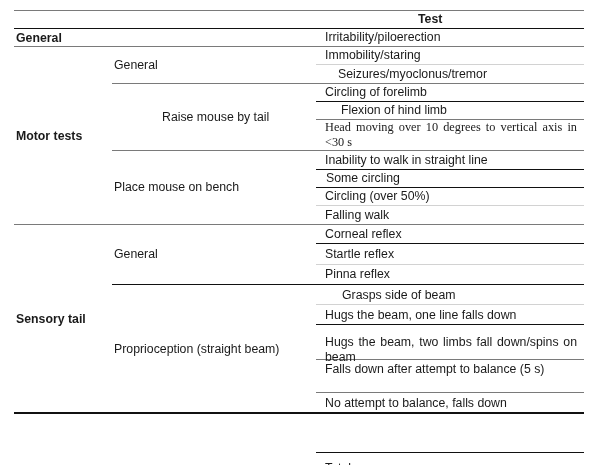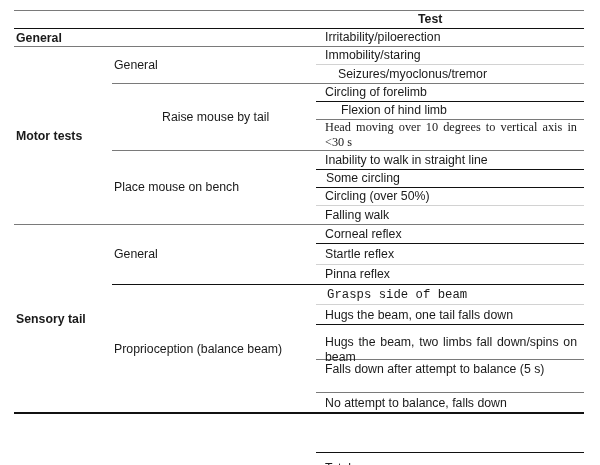--- a/index.html
+++ b/index.html
@@ -66,20 +66,20 @@
 <div class="t" style="left:325px;top:189px;">Circling (over 50%)</div>
 <div class="t" style="left:325px;top:208px;">Falling walk</div>
 
 <div class="t b" style="left:16px;top:312px;">Sensory tail</div>
 
 <div class="t" style="left:114px;top:247px;">General</div>
 <div class="t" style="left:325px;top:227px;">Corneal reflex</div>
 <div class="t" style="left:325px;top:247px;">Startle reflex</div>
 <div class="t" style="left:325px;top:267px;">Pinna reflex</div>
 
-<div class="t" style="left:114px;top:342px;">Proprioception (balance beam)</div>
-<div class="t" style="left:327px;top:288px;font-family:Liberation Mono, monospace;">Grasps side of beam</div>
-<div class="t" style="left:325px;top:308px;">Hugs the beam, one tail falls down</div>
+<div class="t" style="left:114px;top:342px;">Proprioception (straight beam)</div>
+<div class="t" style="left:342px;top:288px;">Grasps side of beam</div>
+<div class="t" style="left:325px;top:308px;">Hugs the beam, one line falls down</div>
 <div class="wrap" style="left:325px;top:335px;">Hugs the beam, two limbs fall down/spins on beam</div>
 <div class="wrap" style="left:325px;top:362px;">Falls down after attempt to balance (5 s)</div>
 <div class="t" style="left:325px;top:396px;">No attempt to balance, falls down</div>
 
 <div class="t" style="left:325px;top:461px;">Total:</div>
 
 </body></html>

